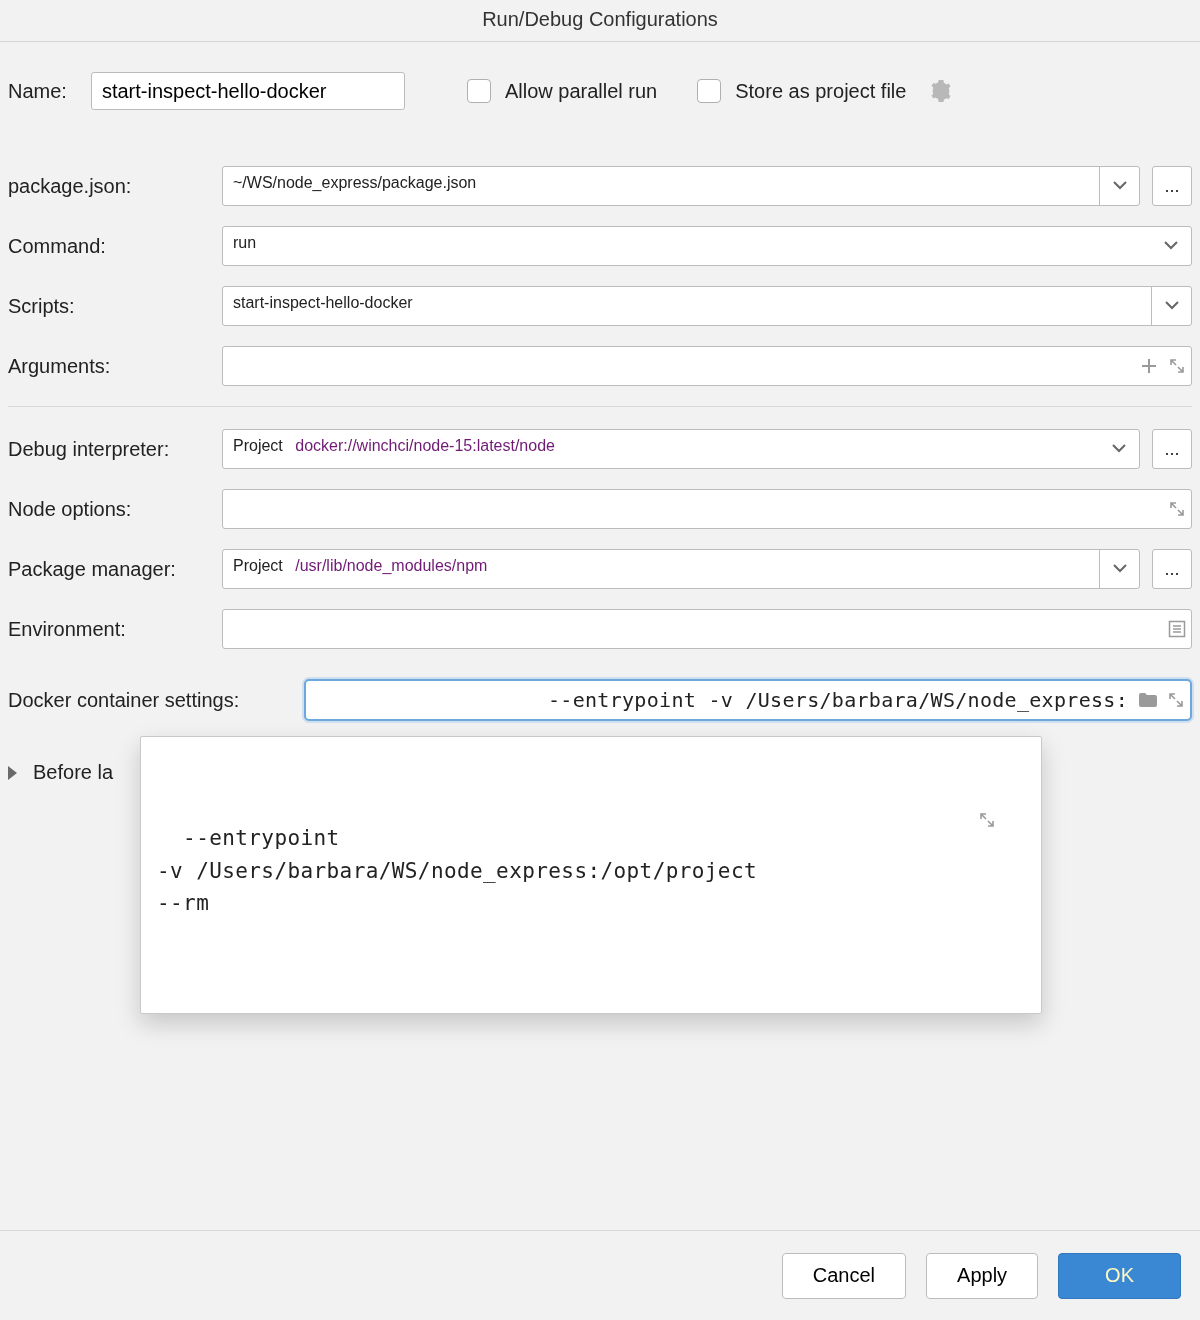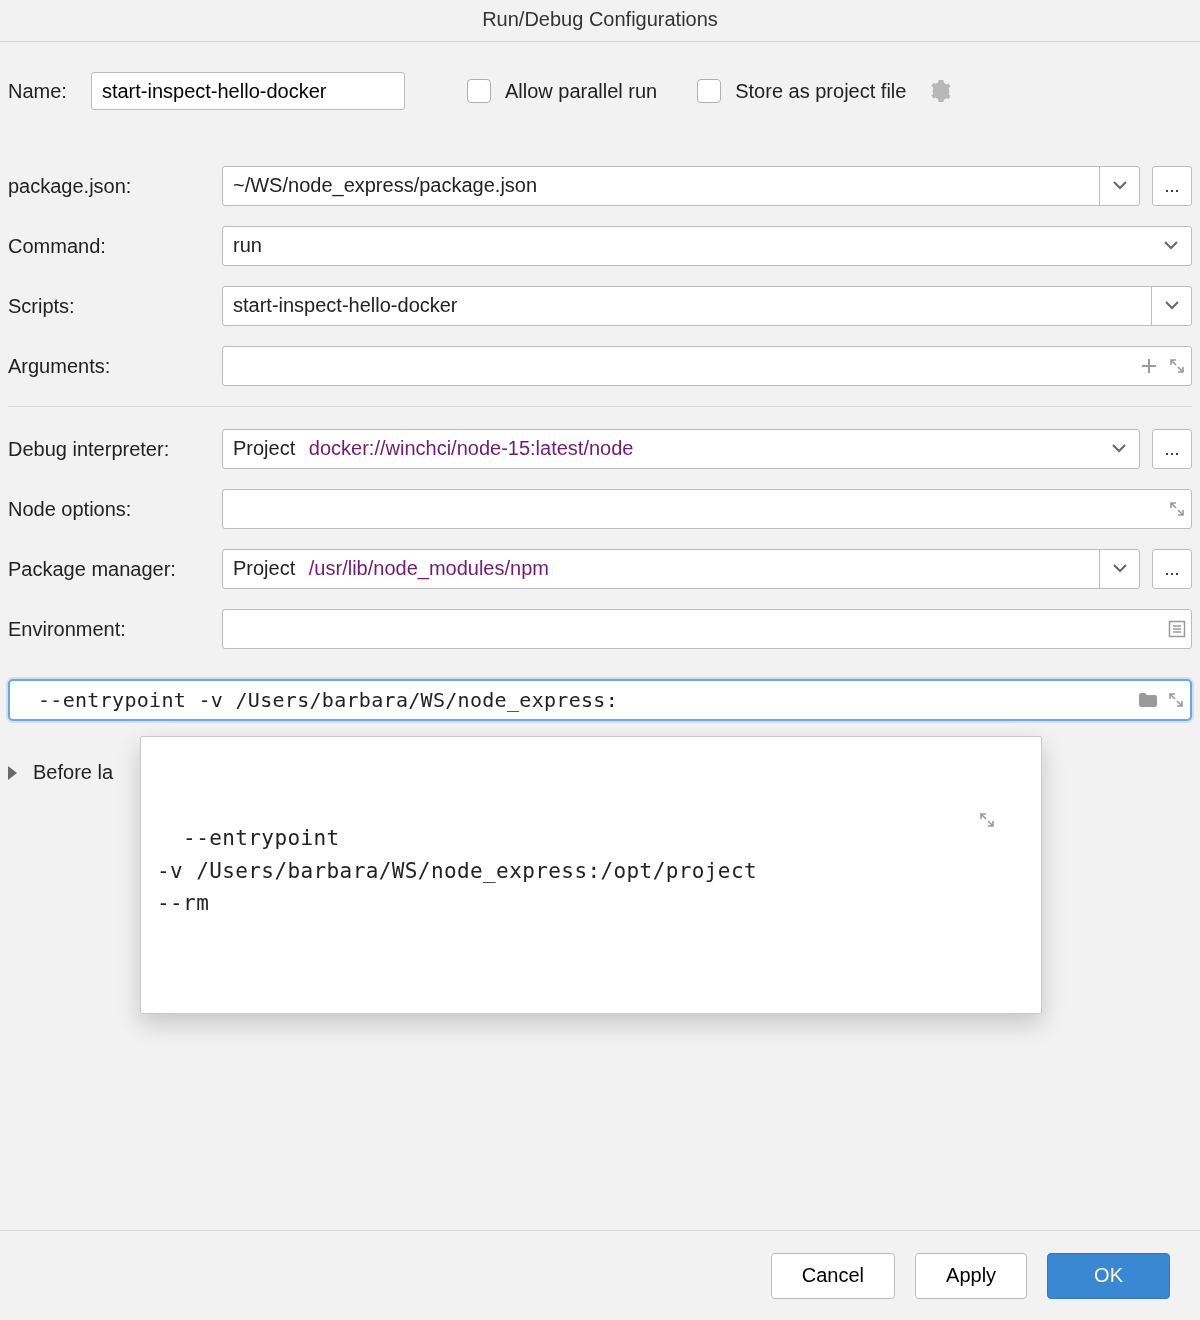--- a/index.html
+++ b/index.html
@@ -83,21 +83,21 @@
     background: #fff;
     border: 1px solid #bcbcbc;
     border-radius: 3px;
     height: 40px;
     min-width: 0;
     position: relative;
   }
   .field-box .val {
     flex: 1;
     padding: 7px 10px;
-    font-size: 20px;
+    font-size: 16px;
     white-space: nowrap;
     overflow: hidden;
   }
   .dropdown-chevron {
     width: 40px;
     border-left: 1px solid #bcbcbc;
     display: flex;
     align-items: center;
     justify-content: center;
     flex-shrink: 0;
@@ -148,25 +148,26 @@
     border-radius: 5px;
     height: 42px;
     display: flex;
     align-items: center;
     min-width: 0;
     box-shadow: 0 0 0 2px rgba(108,167,222,0.25);
     font-family: ui-monospace, "SF Mono", Menlo, Consolas, monospace;
   }
   .docker-field .val {
     flex: 1;
-    padding: 0 6px 0 28px;
+    padding: 0 6px 0 10px;
     white-space: nowrap;
     overflow: hidden;
     font-size: 20px;
     letter-spacing: 0.3px;
+    text-align: right;
   }
   .docker-field .folder-ico, .docker-field .expand-ico {
     width: 28px; display:flex; align-items:center; justify-content:center; color:#8f8f8f;
   }
   .before-row {
     display: flex;
     align-items: center;
     gap: 10px;
     margin-top: 40px;
   }
@@ -202,21 +203,21 @@
   }
   .footer {
     position: absolute;
     bottom: 0; left: 0; right: 0;
     height: 90px;
     border-top: 1px solid #d8d8d8;
     display: flex;
     justify-content: flex-end;
     align-items: center;
     gap: 20px;
-    padding-right: 30px;
+    padding-right: 19px;
   }
   .btn {
     height: 46px;
     padding: 0 30px;
     border-radius: 4px;
     font-size: 20px;
     cursor: pointer;
     border: 1px solid #bcbcbc;
     background: #fff;
   }
@@ -360,20 +361,21 @@
       <span class="icon-button-inside">
         <svg width="18" height="18" viewBox="0 0 18 18">
             <rect x="1.5" y="1.5" width="15" height="15" fill="none" stroke="#9a9a9a" stroke-width="1.5"></rect>
             <path d="M5 6h8M5 9h8M5 12h8" stroke="#9a9a9a" stroke-width="1.5"></path>
           </svg>
       </span>
     </div>
   </div>
 
   <div class="row docker-row" style="margin-top:30px;">
+    <span class="label">Docker container settings:</span>
     <div class="docker-field">
       <span class="val">--entrypoint -v /Users/barbara/WS/node_express:</span>
       <span class="folder-ico">
         <svg width="20" height="16" viewBox="0 0 20 16">
             <path fill="#9a9a9a" d="M1 3a2 2 0 012-2h4l2 2h8a2 2 0 012 2v8a2 2 0 01-2 2H3a2 2 0 01-2-2V3z"></path>
           </svg>
       </span>
       <span class="expand-ico">
         <svg width="16" height="16" viewBox="0 0 16 16">
             <path d="M2 7V2h5M9 14h5V9M2 2l5 5M14 14l-5-5" stroke="#9a9a9a" stroke-width="1.6" fill="none"></path>

